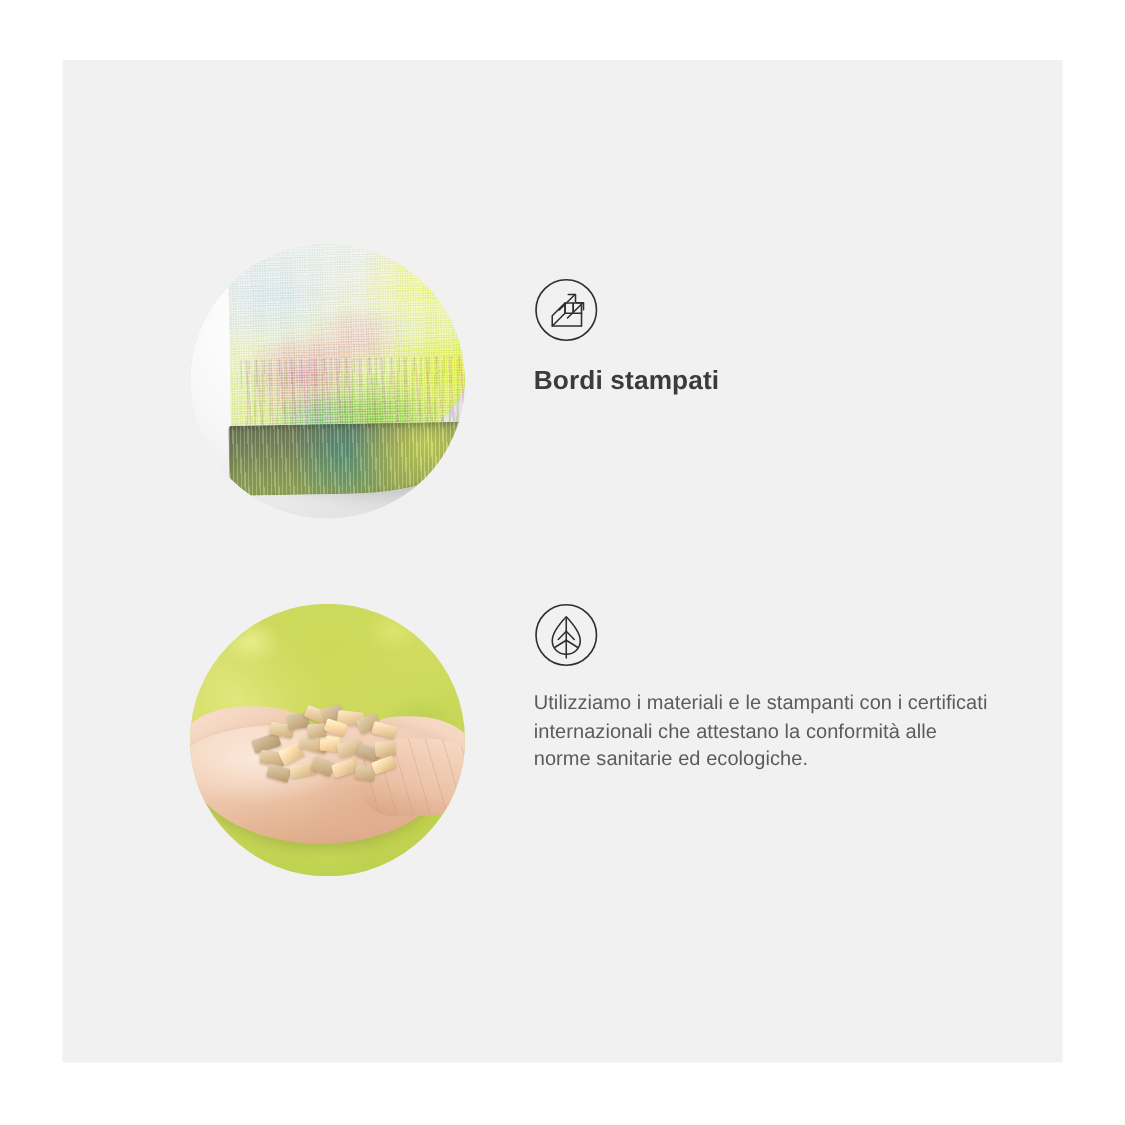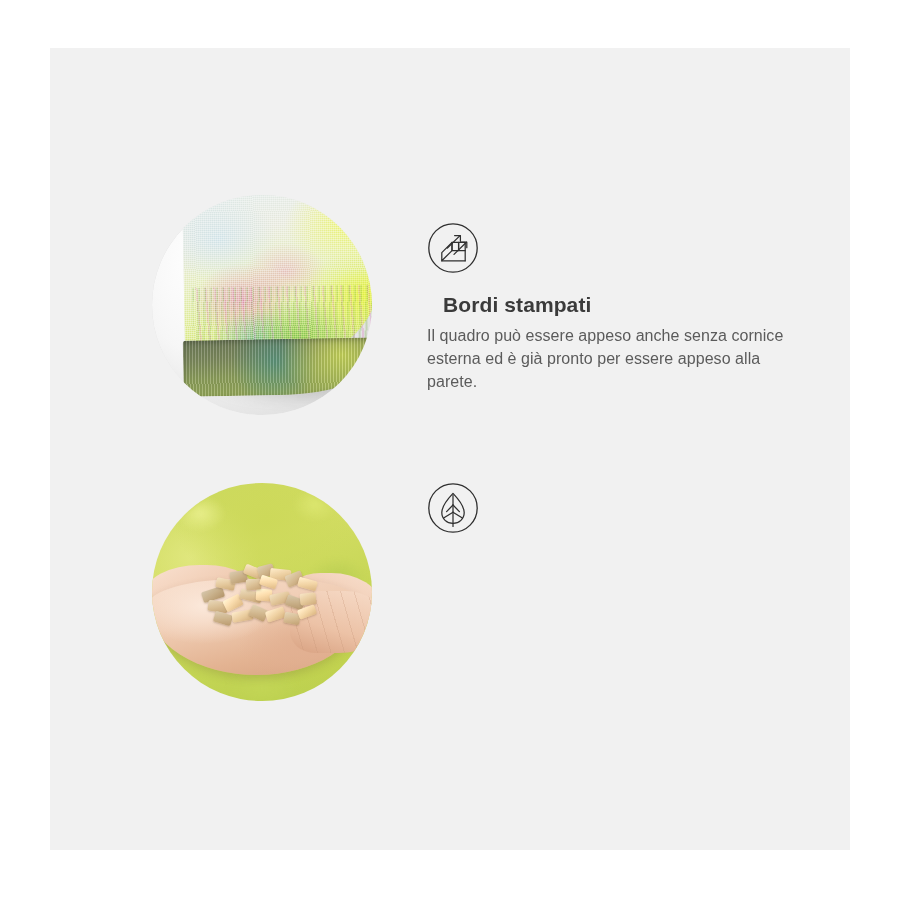--- a/index.html
+++ b/index.html
@@ -253,21 +253,21 @@
   .txt-2 { top: 482px; }
 
   .icon-circle {
     width: 52px;
     height: 52px;
     margin-bottom: 18px;
   }
   .icon-circle svg { display: block; }
 
   .feat-title {
-    margin: 0 0 8px 16px;
+    margin: 0 0 8px 0;
     font-size: 21px;
     font-weight: 600;
     line-height: 1.2;
     color: #3b3b3b;
     letter-spacing: .1px;
   }
   .feat-desc {
     margin: 0;
     font-size: 16px;
     line-height: 1.42;
@@ -304,21 +304,20 @@
           <path d="M14.8 38.8 L38.2 38.8"></path>
           <path d="M38.2 28.6 L38.2 38.8"></path>
 
           <path d="M20.4 26.0 L33.0 13.6"></path>
           <path d="M27.6 13.6 L33.4 13.6 L33.4 19.3"></path>
           <path d="M27.0 32.4 L39.4 20.2"></path>
           <path d="M34.2 20.2 L39.8 20.2 L39.8 25.7"></path>
         </svg>
       </div>
       <h2 class="feat-title">Bordi stampati</h2>
-      <p class="feat-desc">Il quadro può essere appeso anche senza cornice esterna ed è già pronto per essere appeso alla parete.</p>
     </div>
   </div>
 
   <div class="feature feature-2">
 
     <div class="media-circle media-2">
       <div class="grass-blur"></div>
       <div class="hands">
         <div class="thumb-left"></div>
         <div class="thumb-right"></div>
@@ -361,16 +360,17 @@
                    C19.8 41.4 14.8 36.9 14.8 30.6 C14.8 25.4 18.4 19.4 26 11.4 Z"></path>
 
           <path d="M26 13.0 L26 44.4"></path>
 
           <path d="M26 23.0 L19.6 29.6"></path>
           <path d="M26 23.0 L32.4 29.6"></path>
           <path d="M26 30.2 L17.0 35.8"></path>
           <path d="M26 30.2 L35.0 35.8"></path>
         </svg>
       </div>
+      <p class="feat-desc">Utilizziamo i materiali e le stampanti con i certificati internazionali che attestano la conformità alle norme sanitarie ed ecologiche.</p>
     </div>
   </div>
 
 </div>
 
 </body></html>

